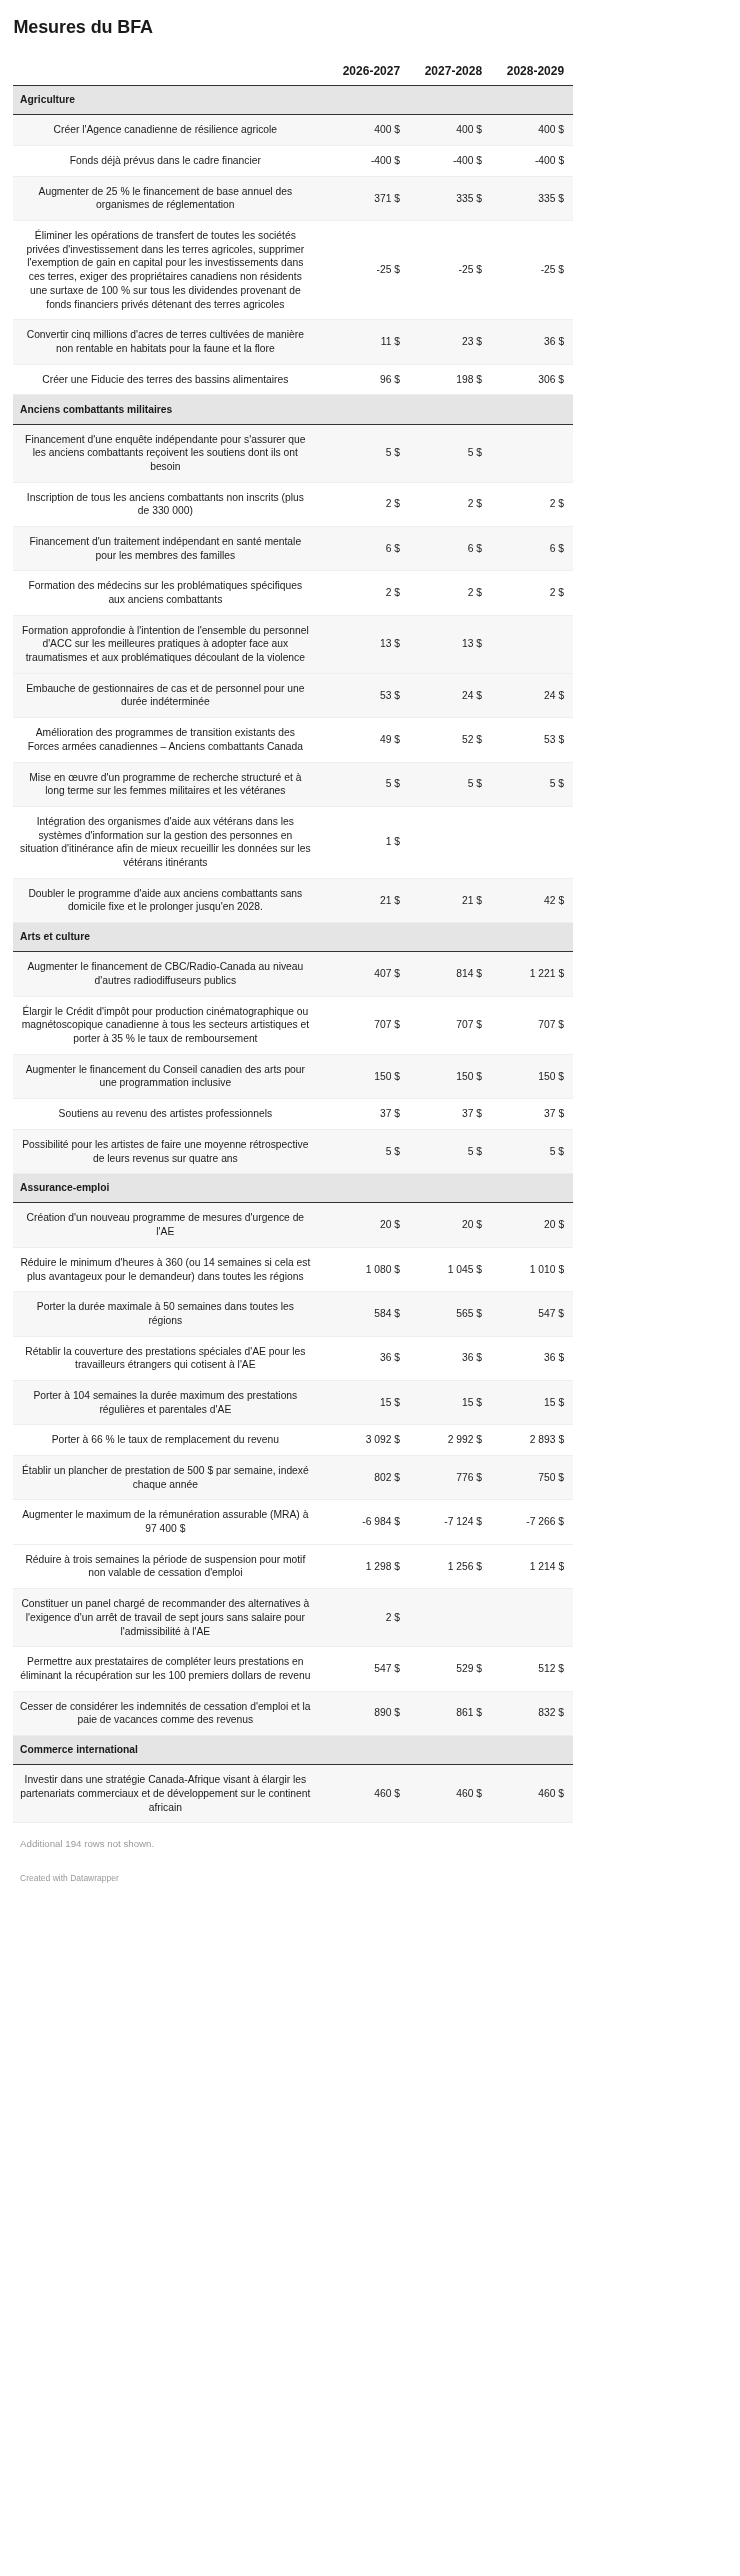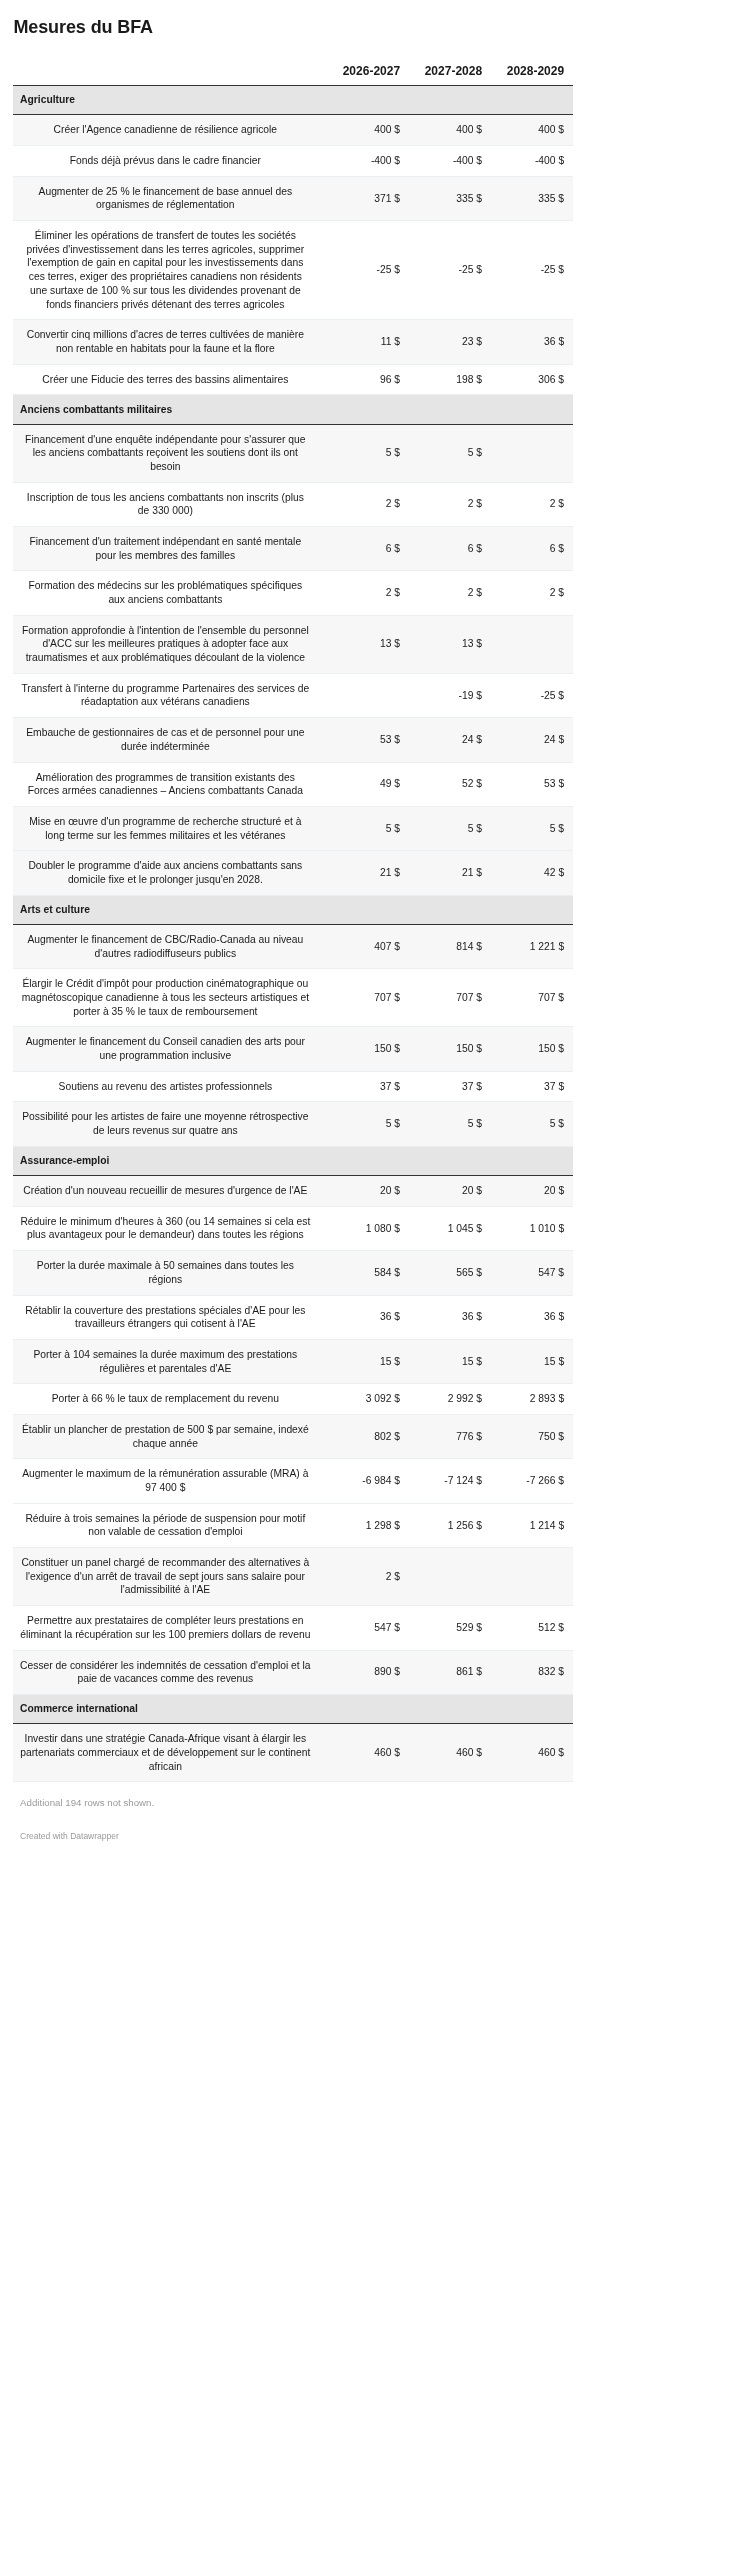--- a/index.html
+++ b/index.html
@@ -204,44 +204,44 @@
             <td class="td-val">2 $</td>
             <td class="td-val">2 $</td>
             <td class="td-val">2 $</td>
           </tr>
           <tr class="row alt">
             <td class="td-label">Formation approfondie à l'intention de l'ensemble du personnel d'ACC sur les meilleures pratiques à adopter face aux traumatismes et aux problématiques découlant de la violence</td>
             <td class="td-val">13 $</td>
             <td class="td-val">13 $</td>
             <td class="td-val"></td>
           </tr>
-          <tr class="row">
-            <td class="td-label">Transfert à l'interne du programme Partenaires des services de réadaptation aux vétérans canadiens</td>
-            <td class="td-val"></td>
-            <td class="td-val">-19 $</td>
-            <td class="td-val">-25 $</td>
-          </tr>
           <tr class="row alt">
             <td class="td-label">Embauche de gestionnaires de cas et de personnel pour une durée indéterminée</td>
             <td class="td-val">53 $</td>
             <td class="td-val">24 $</td>
             <td class="td-val">24 $</td>
           </tr>
           <tr class="row">
             <td class="td-label">Amélioration des programmes de transition existants des Forces armées canadiennes – Anciens combattants Canada</td>
             <td class="td-val">49 $</td>
             <td class="td-val">52 $</td>
             <td class="td-val">53 $</td>
           </tr>
           <tr class="row alt">
             <td class="td-label">Mise en œuvre d'un programme de recherche structuré et à long terme sur les femmes militaires et les vétéranes</td>
             <td class="td-val">5 $</td>
             <td class="td-val">5 $</td>
             <td class="td-val">5 $</td>
           </tr>
+          <tr class="row">
+            <td class="td-label">Intégration des organismes d'aide aux vétérans dans les systèmes d'information sur la gestion des personnes en situation d'itinérance afin de mieux recueillir les données sur les vétérans itinérants</td>
+            <td class="td-val">1 $</td>
+            <td class="td-val"></td>
+            <td class="td-val"></td>
+          </tr>
           <tr class="row alt">
             <td class="td-label">Doubler le programme d'aide aux anciens combattants sans domicile fixe et le prolonger jusqu'en 2028.</td>
             <td class="td-val">21 $</td>
             <td class="td-val">21 $</td>
             <td class="td-val">42 $</td>
           </tr>
           <tr class="group">
             <td colspan="4">Arts et culture</td>
           </tr>
           <tr class="row alt">
@@ -271,21 +271,21 @@
           <tr class="row alt">
             <td class="td-label">Possibilité pour les artistes de faire une moyenne rétrospective de leurs revenus sur quatre ans</td>
             <td class="td-val">5 $</td>
             <td class="td-val">5 $</td>
             <td class="td-val">5 $</td>
           </tr>
           <tr class="group">
             <td colspan="4">Assurance-emploi</td>
           </tr>
           <tr class="row alt">
-            <td class="td-label">Création d'un nouveau recueillir de mesures d'urgence de l'AE</td>
+            <td class="td-label">Création d'un nouveau programme de mesures d'urgence de l'AE</td>
             <td class="td-val">20 $</td>
             <td class="td-val">20 $</td>
             <td class="td-val">20 $</td>
           </tr>
           <tr class="row">
             <td class="td-label">Réduire le minimum d'heures à 360 (ou 14 semaines si cela est plus avantageux pour le demandeur) dans toutes les régions</td>
             <td class="td-val">1 080 $</td>
             <td class="td-val">1 045 $</td>
             <td class="td-val">1 010 $</td>
           </tr>

